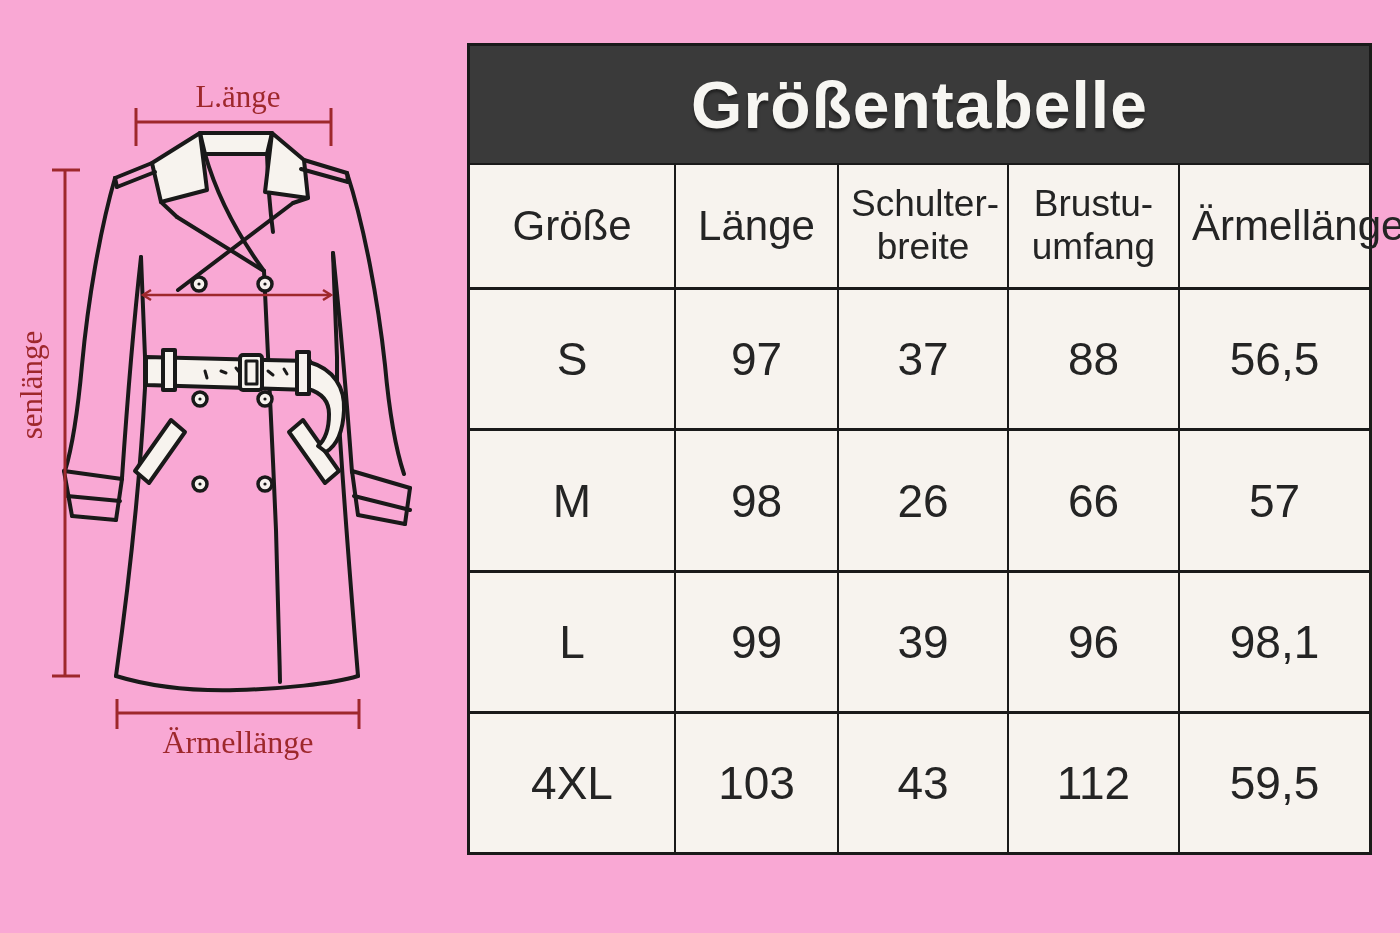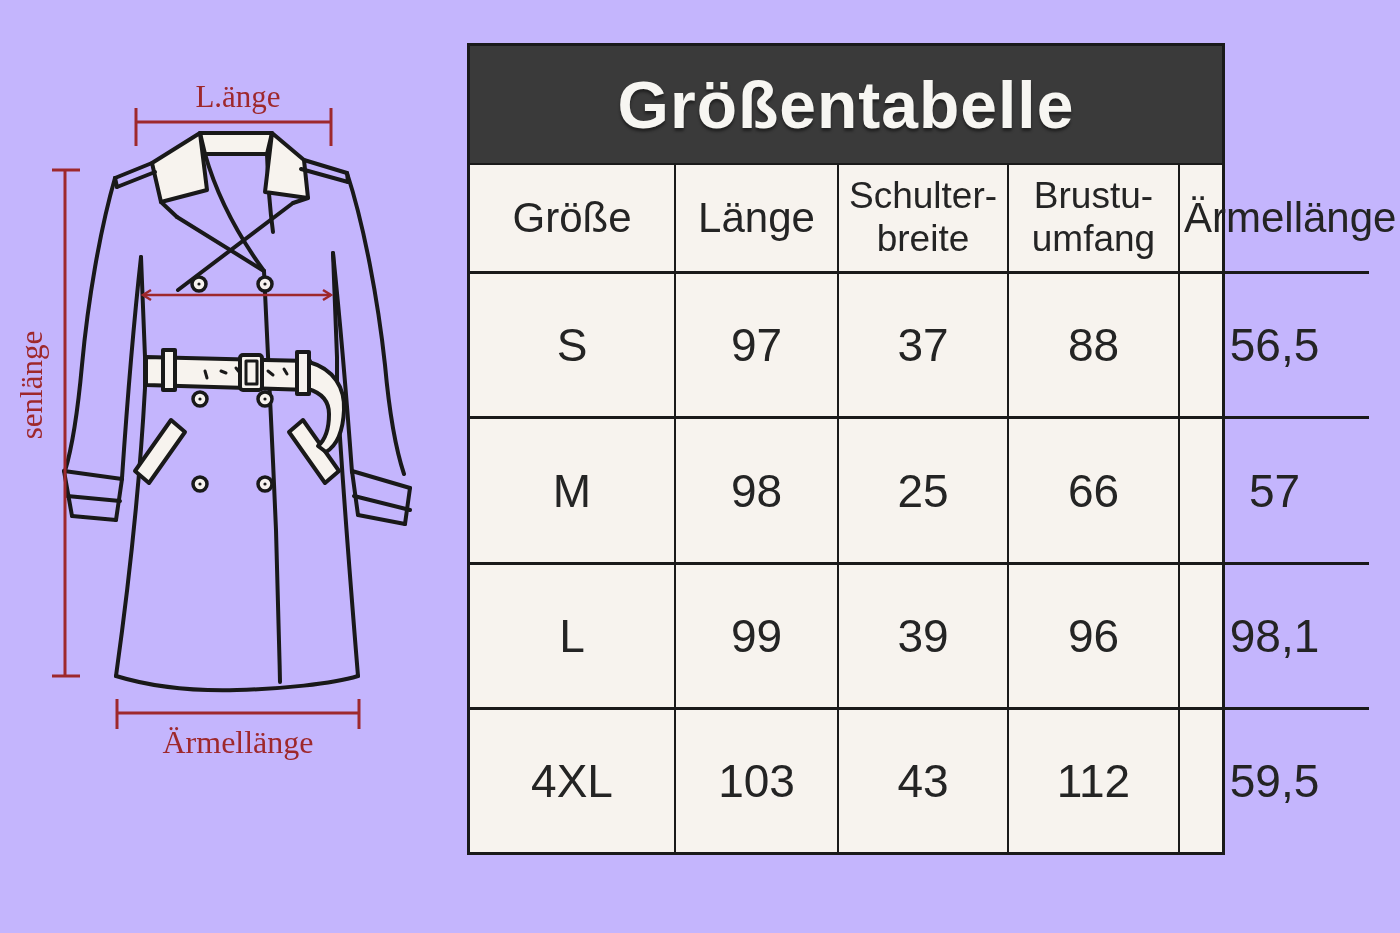--- a/index.html
+++ b/index.html
@@ -2,34 +2,34 @@
 <html><head>
 <meta charset="utf-8">
 <style>
   html,body { margin:0; padding:0; }
   body {
     width:1400px; height:933px;
     background:#f7f3ee;
     font-family:"Liberation Sans", sans-serif;
     overflow:hidden;
   }
-  .stage { position:relative; width:1400px; height:933px; background:#c4b5fd; }
+  .stage { position:relative; width:1400px; height:933px; background:#f9a8d4; }
 
   
   svg.diagram { position:absolute; left:0; top:0; }
   .coat path, .coat line, .coat rect, .coat circle { vector-effect:none; }
   .anno text {
     font-family:"Liberation Serif", serif;
     fill:#9e282c;
   }
 
   
   .size-table {
     position:absolute; left:467px; top:43px;
-    width:758px; height:812px;
+    width:905px; height:812px;
     border:3px solid #1a1a1a;
     box-sizing:border-box;
     background:#f7f3ee;
   }
   .title-bar {
     height:117px;
     background:#3a3a3a;
     border-bottom:2px solid #1a1a1a;
     display:flex; align-items:center; justify-content:center;
   }
@@ -44,21 +44,21 @@
     border-collapse:collapse;
     table-layout:fixed;
     width:100%; height:687px;
   }
   .grid th, .grid td {
     border:2px solid #1a1a1a;
     border-top-width:3px;
     border-bottom-width:3px;
     text-align:center; vertical-align:middle;
     color:#242424;
-    padding:4px;
+    padding:12px;
   }
   .grid th:first-child, .grid td:first-child { border-left:0; }
   .grid th:last-child,  .grid td:last-child  { border-right:0; }
   .grid thead th { border-top:0; }
   .grid tbody tr:last-child td { border-bottom:0; }
   .grid thead th {
     height:98px;
     font-weight:normal;
     font-size:42px;
   }
@@ -224,21 +224,21 @@
         <tr>
           <td>S</td>
           <td>97</td>
           <td>37</td>
           <td>88</td>
           <td>56,5</td>
         </tr>
         <tr>
           <td>M</td>
           <td>98</td>
-          <td>25</td>
+          <td>26</td>
           <td>66</td>
           <td>57</td>
         </tr>
         <tr>
           <td>L</td>
           <td>99</td>
           <td>39</td>
           <td>96</td>
           <td>98,1</td>
         </tr>

